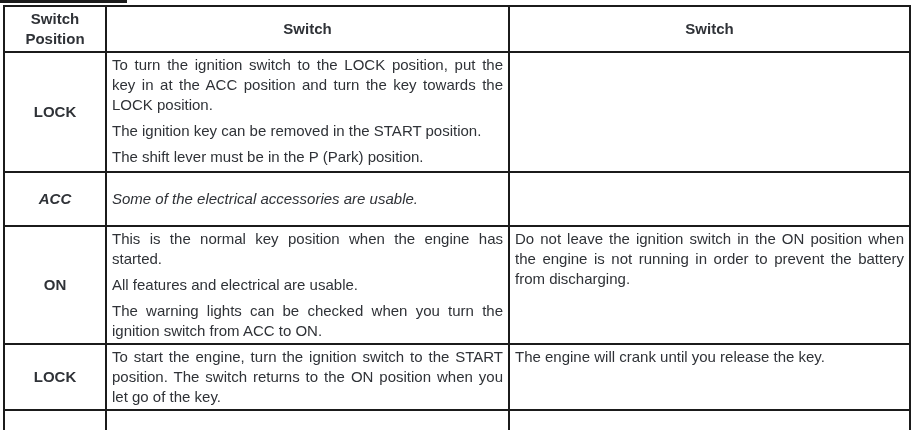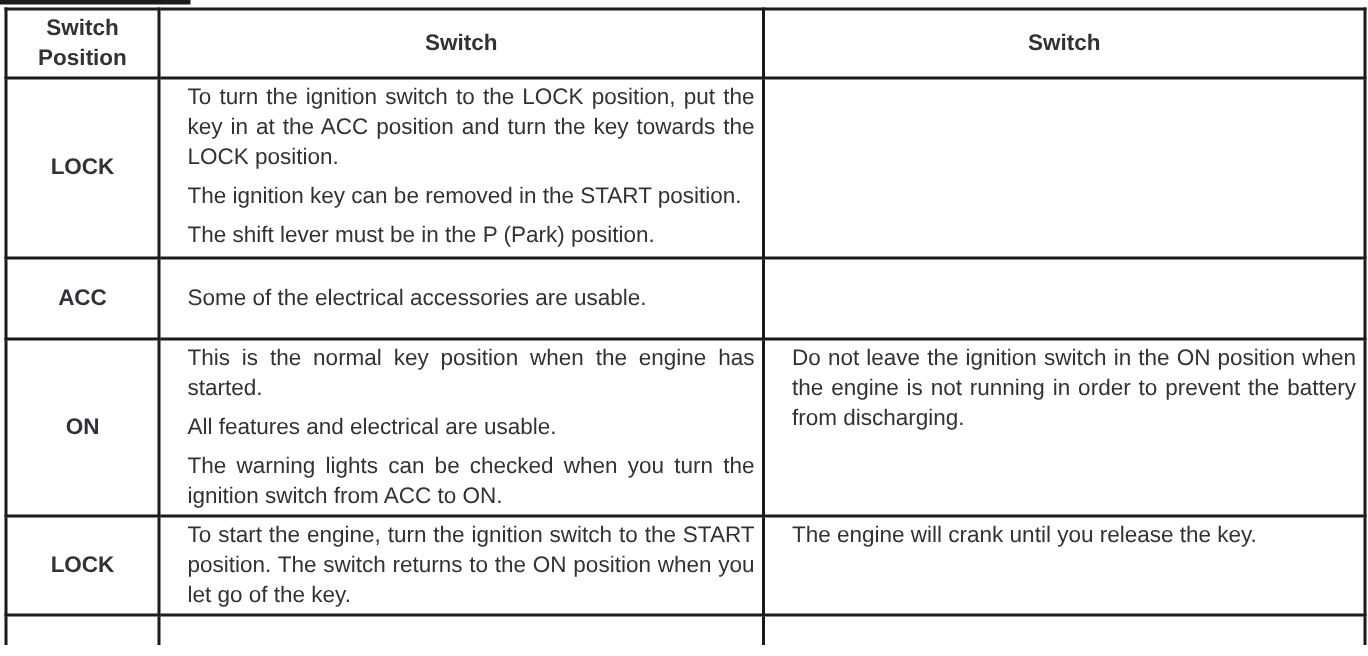--- a/index.html
+++ b/index.html
@@ -49,21 +49,21 @@
   }
   td.pos-cell {
     font-weight: bold;
     text-align: center;
     vertical-align: middle;
   }
   td.v-middle {
     vertical-align: middle;
   }
   .cell-para {
-    margin: 0 0 6px 13px;
+    margin: 0 0 6px 0;
     text-align: justify;
   }
   .cell-para:last-child {
     margin-bottom: 0;
   }
   tr.partial-row td {
     border-bottom: none;
   }
 </style>
 </head>
@@ -89,21 +89,21 @@
     <tr style="height:120px;">
       <td class="pos-cell">LOCK</td>
       <td>
         <p class="cell-para">To turn the ignition switch to the LOCK position, put the key in at the ACC position and turn the key towards the LOCK position.</p>
         <p class="cell-para">The ignition key can be removed in the START position.</p>
         <p class="cell-para">The shift lever must be in the P (Park) position.</p>
       </td>
       <td></td>
     </tr>
 
-    <tr style="height:54px;">
+    <tr style="height:54px;font-style:italic;">
       <td class="pos-cell">ACC</td>
       <td class="v-middle">
         <p class="cell-para">Some of the electrical accessories are usable.</p>
       </td>
       <td></td>
     </tr>
 
     <tr style="height:118px;">
       <td class="pos-cell">ON</td>
       <td>

